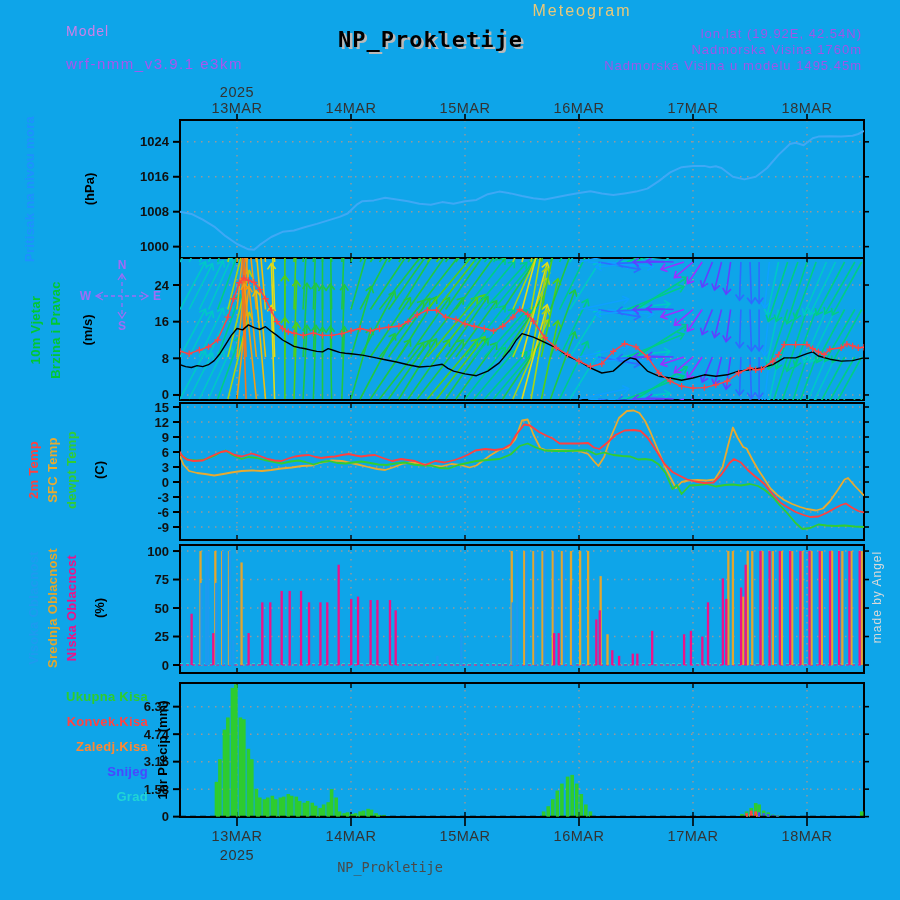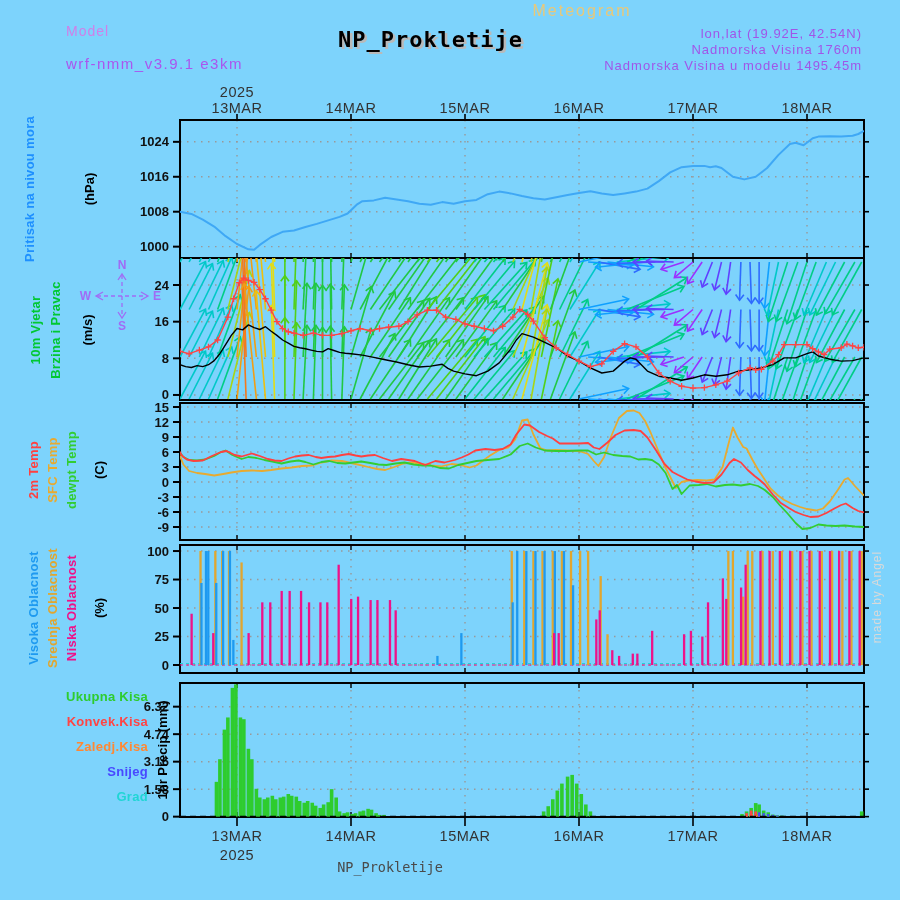--- a/index.html
+++ b/index.html
@@ -1,16 +1,16 @@
 <!DOCTYPE html>
 <html><head>
 <meta charset="utf-8">
 <style>
   html,body{margin:0;padding:0;background:#fff;}
-  .page{position:relative;width:900px;height:900px;background:#7dd3fc;overflow:hidden;
+  .page{position:relative;width:900px;height:900px;background:#0ea5e9;overflow:hidden;
         font-family:"Liberation Sans",sans-serif;}
   svg{position:absolute;left:0;top:0;}
   text{font-family:"Liberation Sans",sans-serif;}
   .tick{font-size:13px;font-weight:700;fill:#111;}
   .day{font-size:14.5px;fill:#333;letter-spacing:.5px;}
   .side{font-size:13px;font-weight:600;letter-spacing:.3px;}
   .units{font-size:13px;font-weight:600;fill:#000;}
   .hdr-meteogram{font-size:16px;letter-spacing:2px;}
   .hdr-small{font-size:13px;letter-spacing:1px;}
   .hdr-model{font-size:14px;letter-spacing:1px;}

